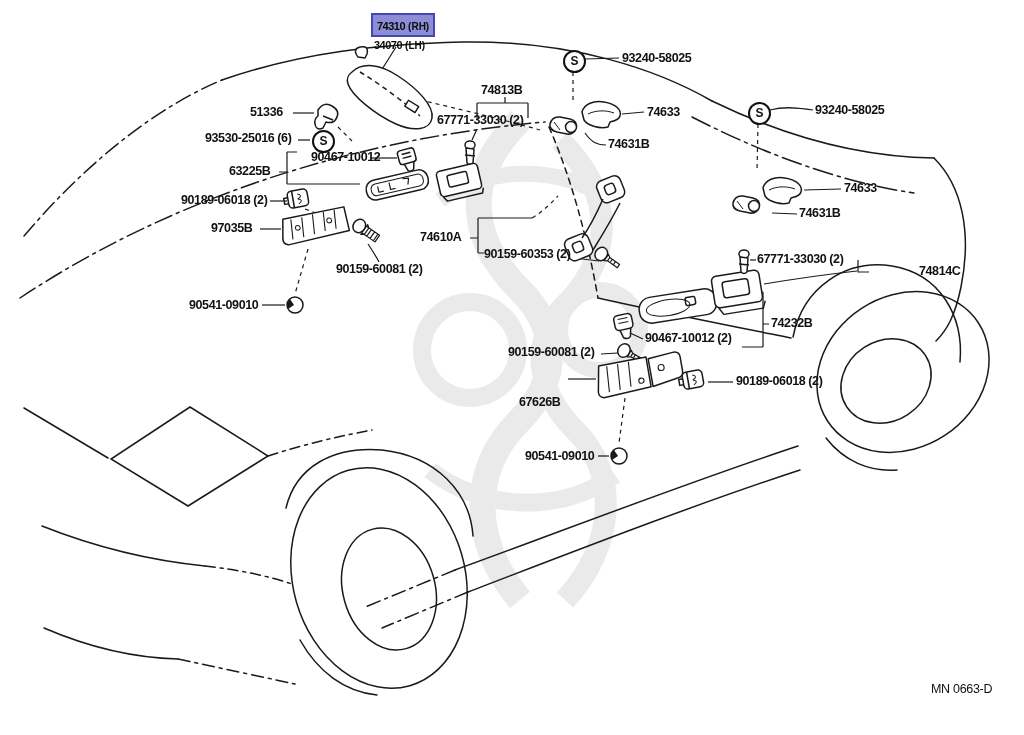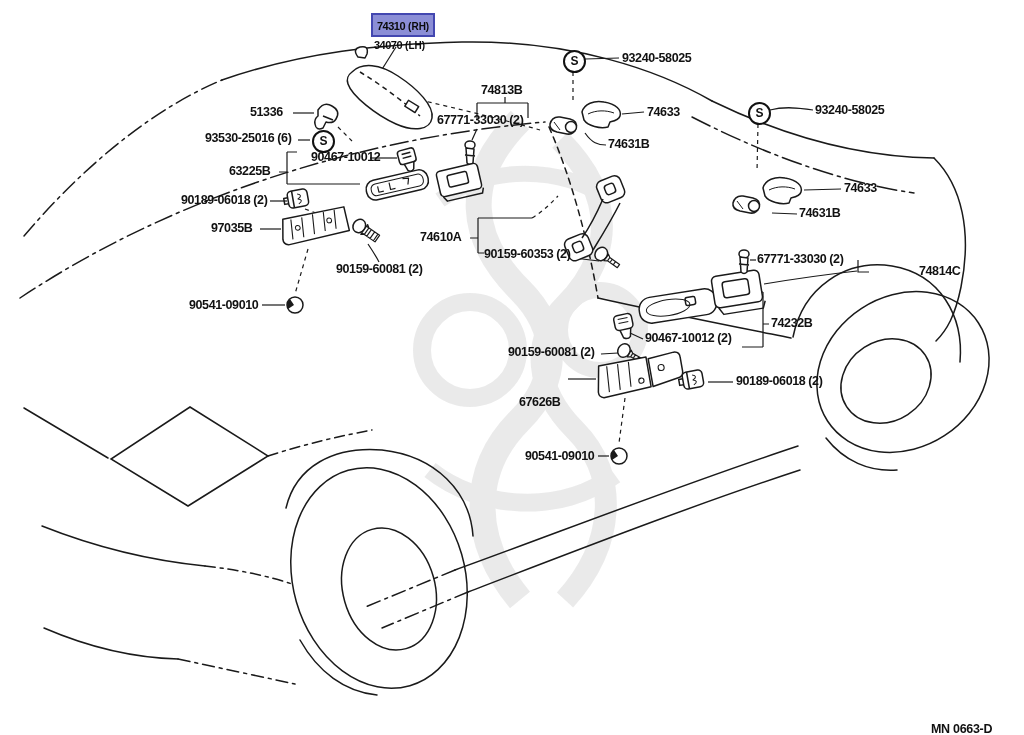--- a/index.html
+++ b/index.html
@@ -21,22 +21,22 @@
   .hl-box{
     padding:1px 4px 1px 4px;border:2px solid #4347b0;background:#8b8ed6;
     font-weight:bold;color:#0a0a0a;white-space:nowrap;cursor:pointer;
   }
   .hl-num{font-size:11px;letter-spacing:-0.5px;}
   .hl-side{font-size:10px;margin-left:3px;}
   .hl-alt{
     margin-top:-2px;padding-left:3px;font-weight:bold;color:#0a0a0a;white-space:nowrap;
   }
   .diagram-code{
-    position:absolute;left:931px;top:682px;font-weight:bold;font-size:12.5px;
-    letter-spacing:-0.3px;color:#111;white-space:nowrap;margin-top:40px;
+    position:absolute;left:931px;top:682px;font-weight:normal;font-size:12.5px;
+    letter-spacing:-0.3px;color:#111;white-space:nowrap;
   }
 </style>
 </head>
 <body>
 
 <div class="stage">
 
 <svg width="1024" height="735" viewBox="0 0 1024 735">
 
   <g stroke="#e4e4e4" fill="none" opacity="0.75">

